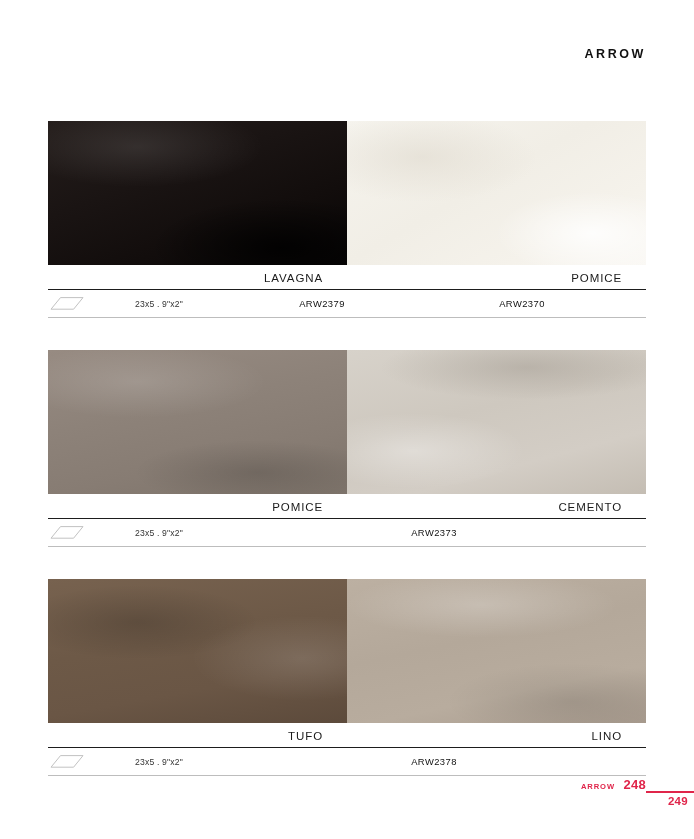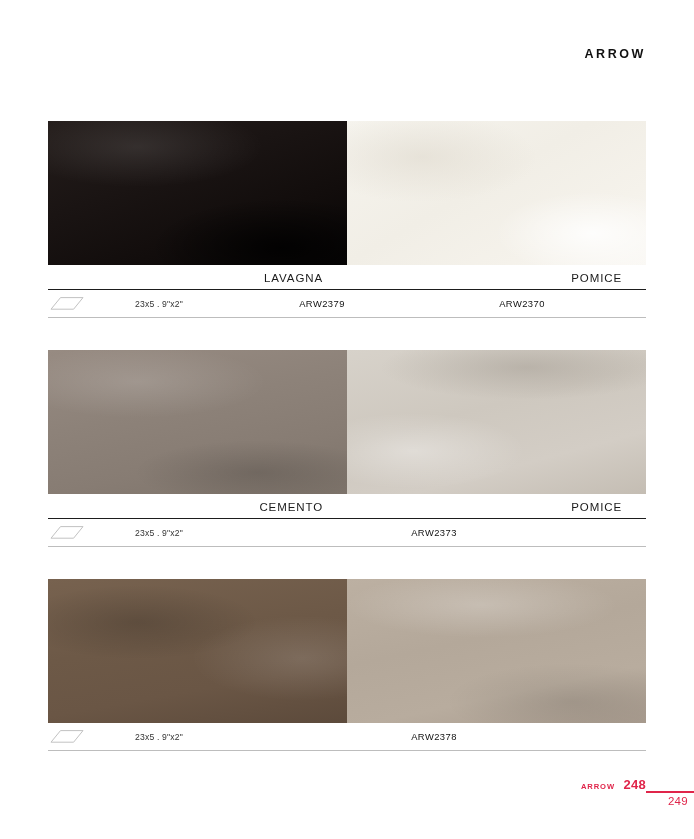--- a/index.html
+++ b/index.html
@@ -147,21 +147,21 @@
     top: 16px;
     width: 48px;
     height: 2.2px;
     background: #e0254a;
   }
   .footer-line2 {
     position: absolute;
     right: 6px;
     top: 20px;
     font-size: 11.5px;
-    font-weight: normal;
+    font-weight: bold;
     letter-spacing: 0.3px;
     color: #e0254a;
   }
 </style>
 </head>
 <body>
 
 <div class="page-header">
   <span class="collection">ARROW</span>
 </div>
@@ -208,22 +208,22 @@
                linear-gradient(168deg, #978b82 0%, #8d8279 40%, #877c73 70%, #7d736a 100%);"></div>
       </div>
       <div class="tile-swatch">
         <div class="gloss" style="background:
                radial-gradient(ellipse 65% 30% at 60% 12%, rgba(150,142,132,.40), rgba(150,142,132,0) 75%),
                radial-gradient(ellipse 50% 35% at 22% 70%, rgba(255,255,255,.35), rgba(255,255,255,0) 75%),
                linear-gradient(165deg, #d7d2ca 0%, #cec8bf 42%, #d3cdc5 72%, #c4bdb3 100%);"></div>
       </div>
     </div>
     <div class="names-row">
+      <div class="name-cell">POMICE</div>
       <div class="name-cell">CEMENTO</div>
-      <div class="name-cell">POMICE</div>
     </div>
     <div class="codes-row">
       <div class="shape-icon">
         <svg width="34" height="15" viewBox="0 0 34 15" aria-hidden="true">
           <polygon points="1,13.2 10.5,1.6 33,1.6 23.6,13.2" fill="none" stroke="#c2c2c2" stroke-width="1"></polygon>
         </svg>
       </div>
       <div class="size-cell">23x5 . 9"x2"</div>
       <div class="code-cell">ARW2373</div>
     </div>
@@ -237,20 +237,24 @@
                radial-gradient(ellipse 50% 40% at 85% 55%, rgba(255,255,255,.12), rgba(255,255,255,0) 74%),
                linear-gradient(170deg, #77624f 0%, #6d5947 42%, #6a5645 70%, #5c4a3b 100%);"></div>
       </div>
       <div class="tile-swatch">
         <div class="gloss" style="background:
                radial-gradient(ellipse 60% 30% at 45% 18%, rgba(255,255,255,.22), rgba(255,255,255,0) 76%),
                radial-gradient(ellipse 55% 35% at 75% 85%, rgba(0,0,0,.10), rgba(0,0,0,0) 76%),
                linear-gradient(168deg, #bcb0a2 0%, #b4a89a 42%, #b8ac9e 72%, #a99c8f 100%);"></div>
       </div>
     </div>
+    <div class="names-row">
+      <div class="name-cell">TUFO</div>
+      <div class="name-cell">LINO</div>
+    </div>
     <div class="codes-row">
       <div class="shape-icon">
         <svg width="34" height="15" viewBox="0 0 34 15" aria-hidden="true">
           <polygon points="1,13.2 10.5,1.6 33,1.6 23.6,13.2" fill="none" stroke="#c2c2c2" stroke-width="1"></polygon>
         </svg>
       </div>
       <div class="size-cell">23x5 . 9"x2"</div>
       <div class="code-cell">ARW2378</div>
     </div>
   </div>

